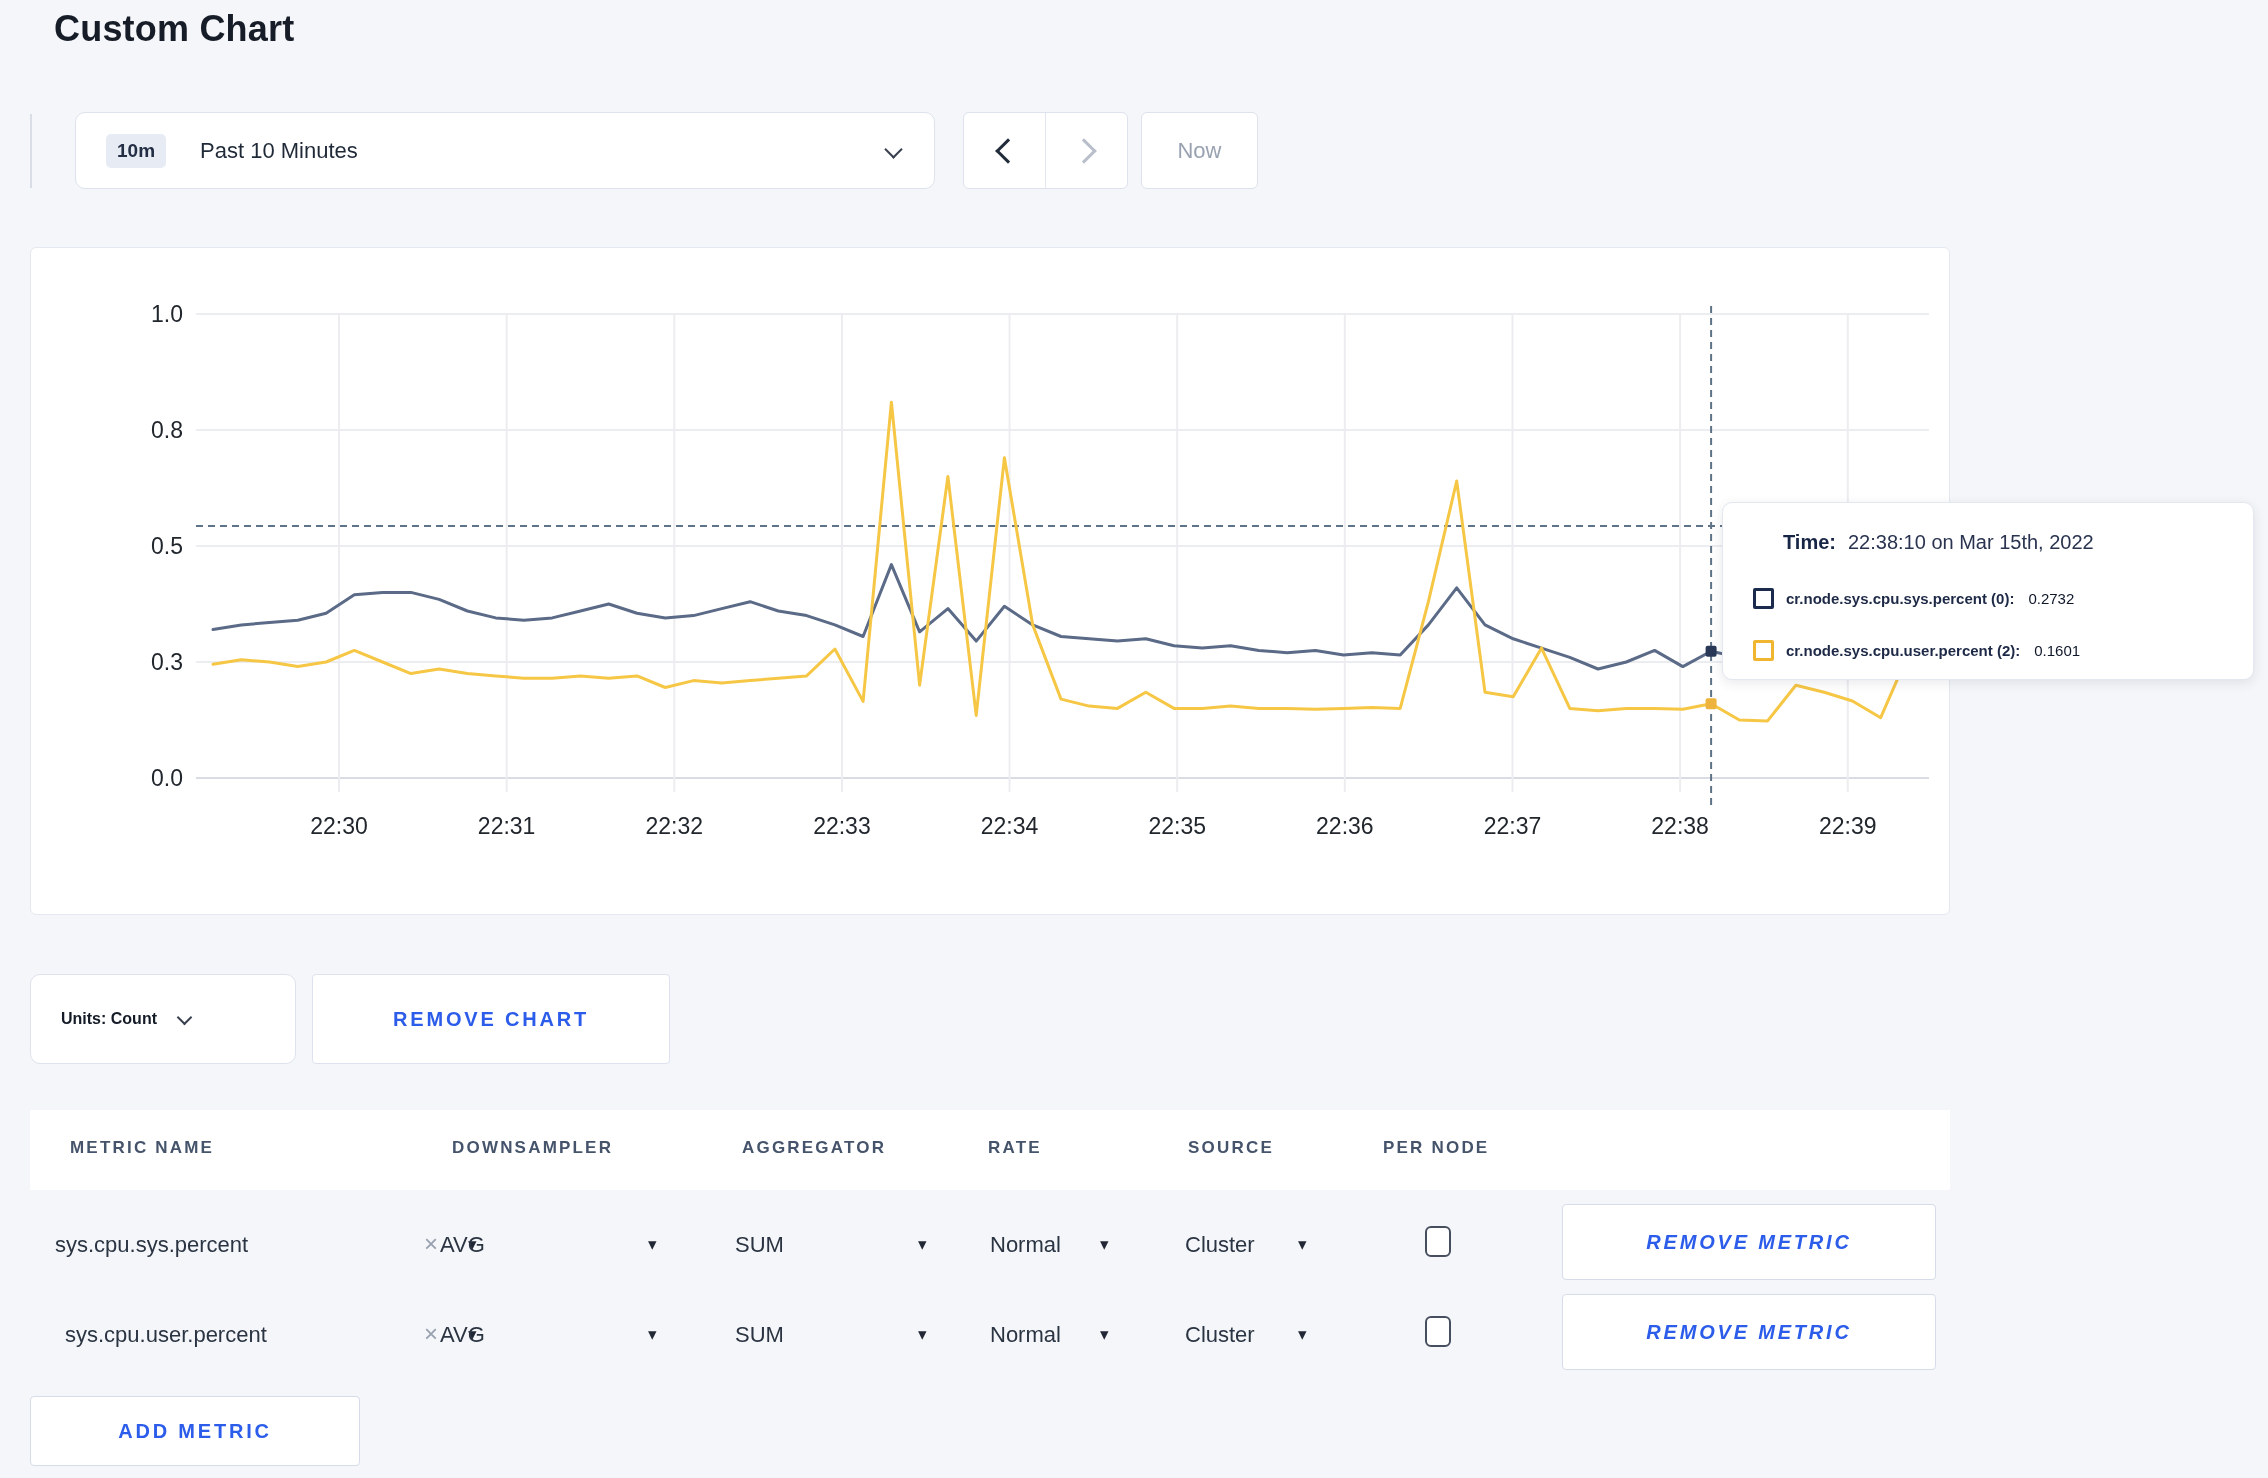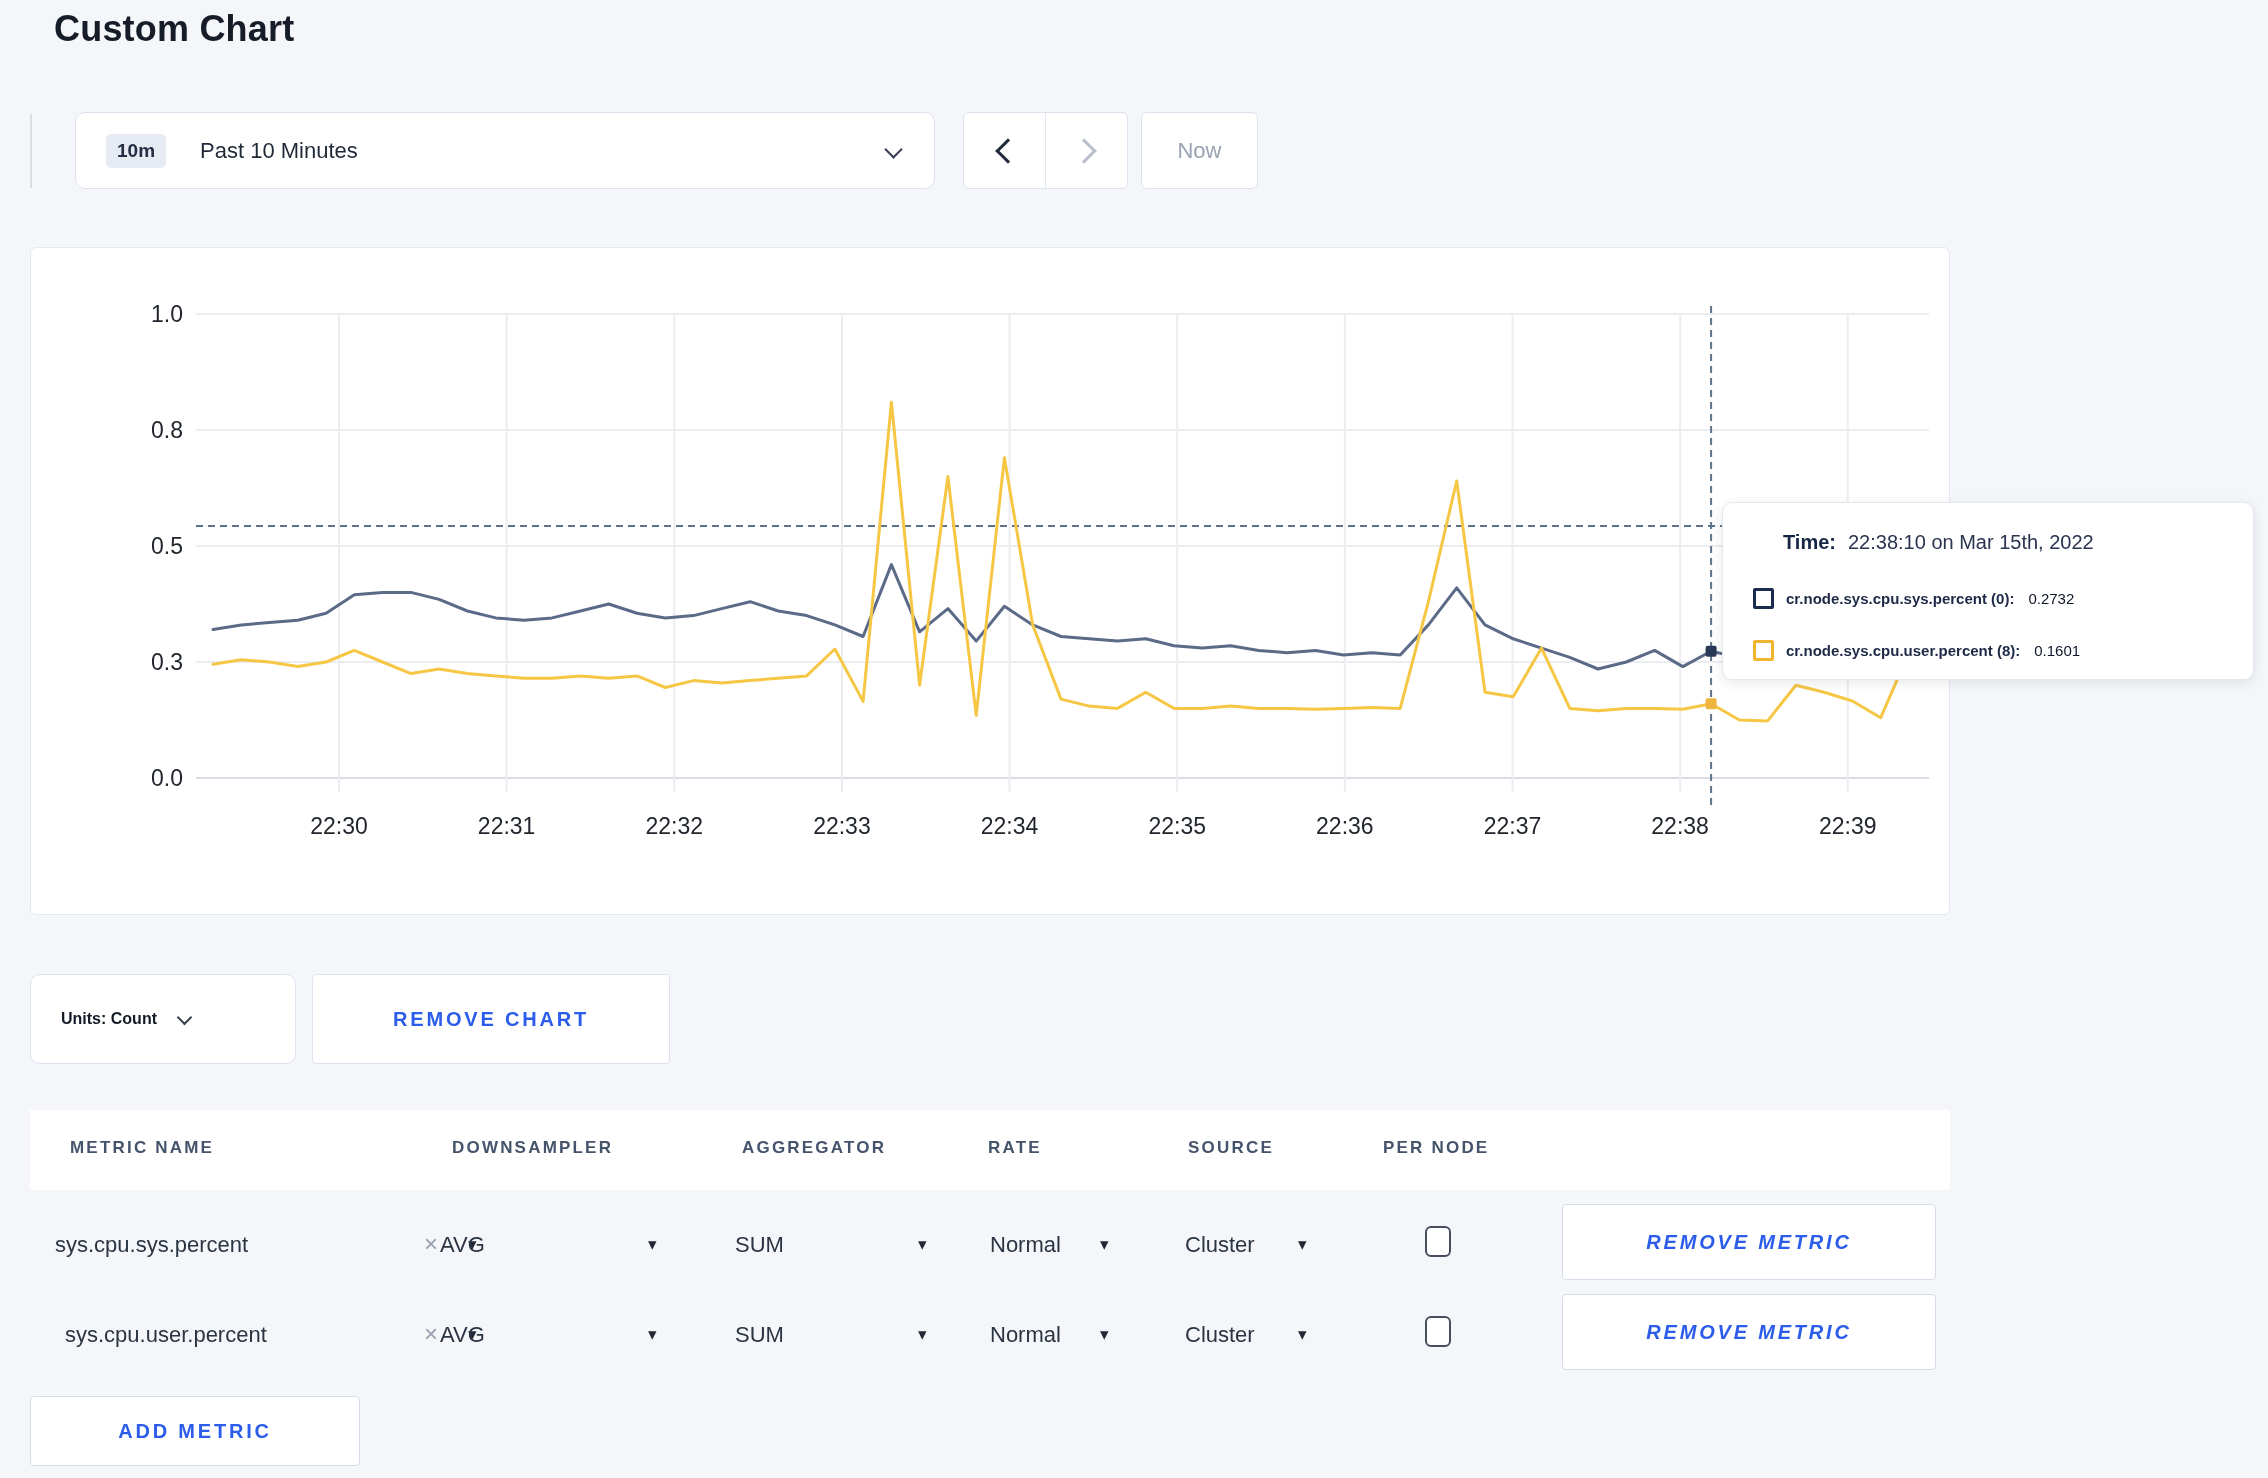--- a/index.html
+++ b/index.html
@@ -165,21 +165,21 @@
     <div class="tt-time">
       <span class="tt-time-label">Time:</span><span class="tt-time-value">22:38:10 on Mar 15th, 2022</span>
     </div>
     <div class="tt-row" style="top:82px;">
       <span class="swatch" style="border-color: rgb(27, 43, 78);"></span>
       <span class="tt-name">cr.node.sys.cpu.sys.percent (0):</span>
       <span class="tt-val">0.2732</span>
     </div>
     <div class="tt-row" style="top:134px;">
       <span class="swatch" style="border-color: rgb(241, 182, 48);"></span>
-      <span class="tt-name">cr.node.sys.cpu.user.percent (8):</span>
+      <span class="tt-name">cr.node.sys.cpu.user.percent (2):</span>
       <span class="tt-val">0.1601</span>
     </div>
   </div>
 
   <div class="abs select units-select">
     <span>Units: Count</span>
     <span class="chev"></span>
   </div>
 
   <div class="abs blue-btn remove-chart">REMOVE CHART</div>

